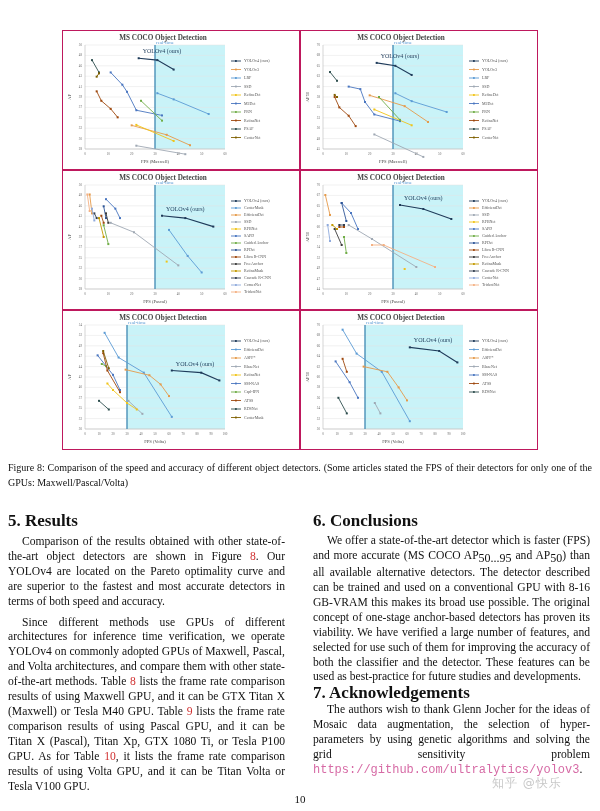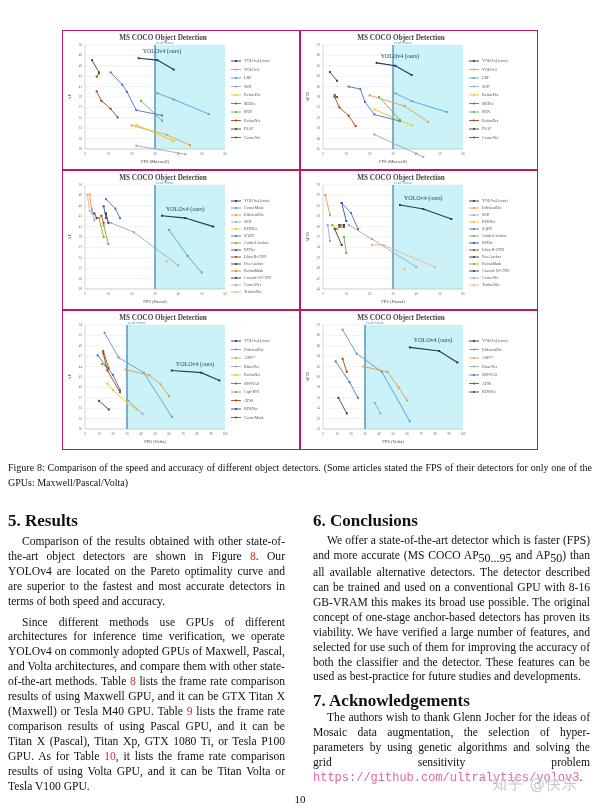--- a/index.html
+++ b/index.html
@@ -9,23 +9,23 @@
   .panel svg{display:block;}
   .caption{position:absolute;left:8px;top:461px;width:584px;font-size:10px;line-height:14.5px;text-align:justify;}
   .col{position:absolute;top:513px;width:277px;font-size:11.6px;line-height:14.9px;}
   .col.left{left:8px;}
   .col.right{left:313px;}
   h2{font-size:17px;font-weight:bold;margin:0 0 6px 0;line-height:16px;}
   p{margin:0;text-align:justify;text-indent:14px;}
   p+p{margin-top:6px;}
   .ref{color:#d03030;}
   .url{color:#d66aa5;font-family:"Liberation Mono",monospace;font-size:12px;}
-  .sec7{margin-top:8px;}
+  .sec7{margin-top:0;}
   .pagenum{position:absolute;left:0;width:600px;top:793px;text-align:center;font-size:11px;}
-  .watermark{position:absolute;left:492px;top:775px;font-size:15px;color:#c8c8c8;font-family:"DejaVu Sans",sans-serif;letter-spacing:1px;}
+  .watermark{position:absolute;left:492px;top:775px;font-size:12px;color:#c8c8c8;font-family:"DejaVu Sans",sans-serif;letter-spacing:1px;}
   sub{font-size:12px;}
 </style>
 </head>
 <body>
 
 <div class="figure">
   <div class="panel" style="left:0;top:0;">
       <svg width="236" height="138" viewBox="0 0 236 138">
         <rect x="92" y="14" width="70" height="104" fill="#c9f3f8"></rect>
         <line x1="22" x2="162" y1="14" y2="14" stroke="#e3e3e3" stroke-width="0.5"></line>

